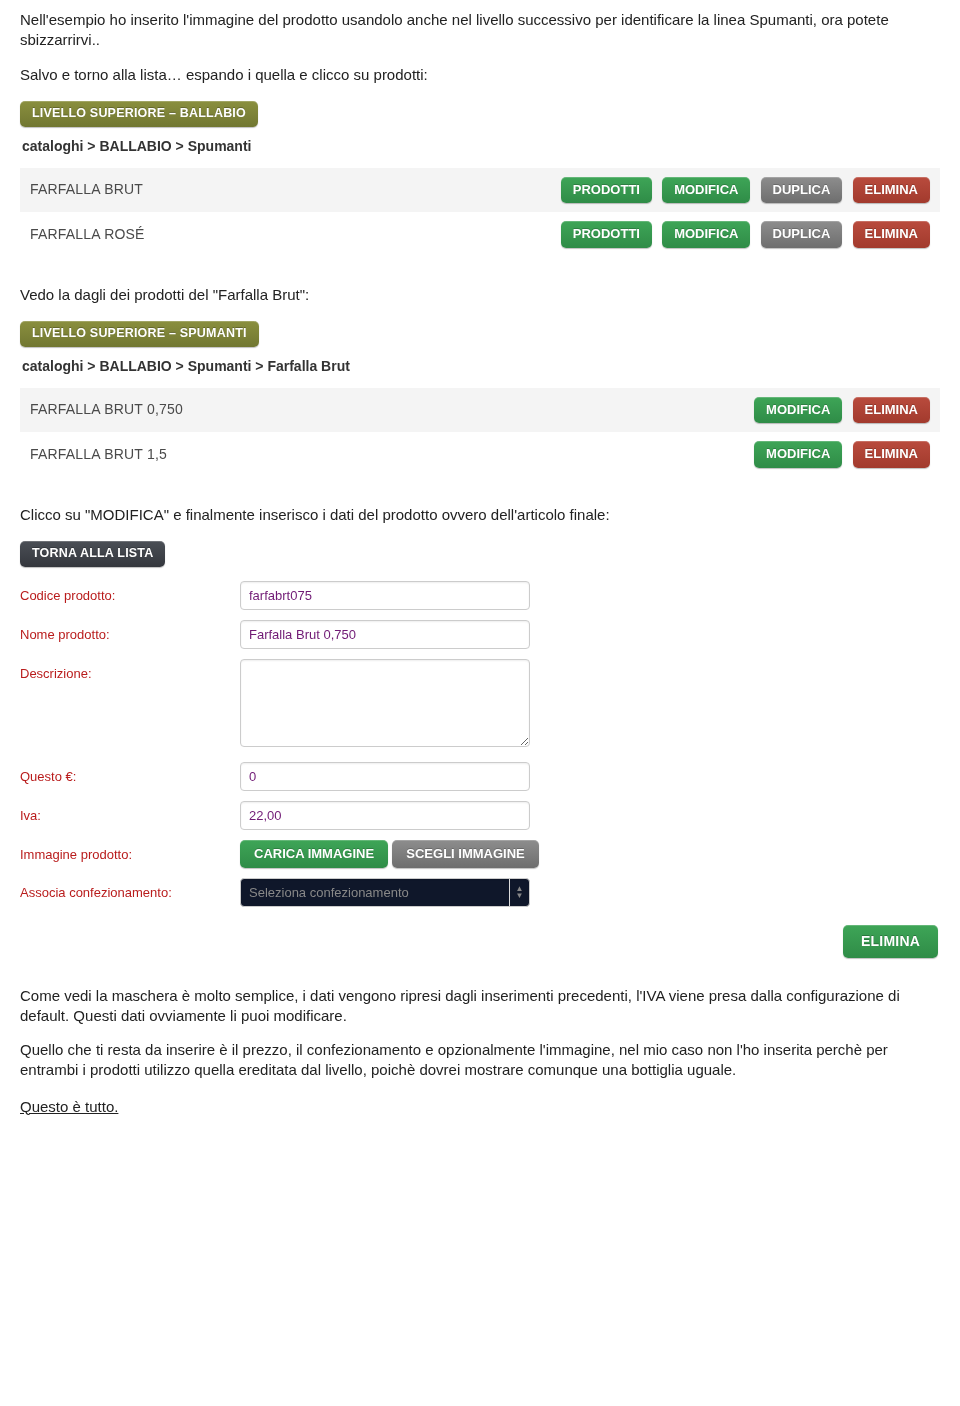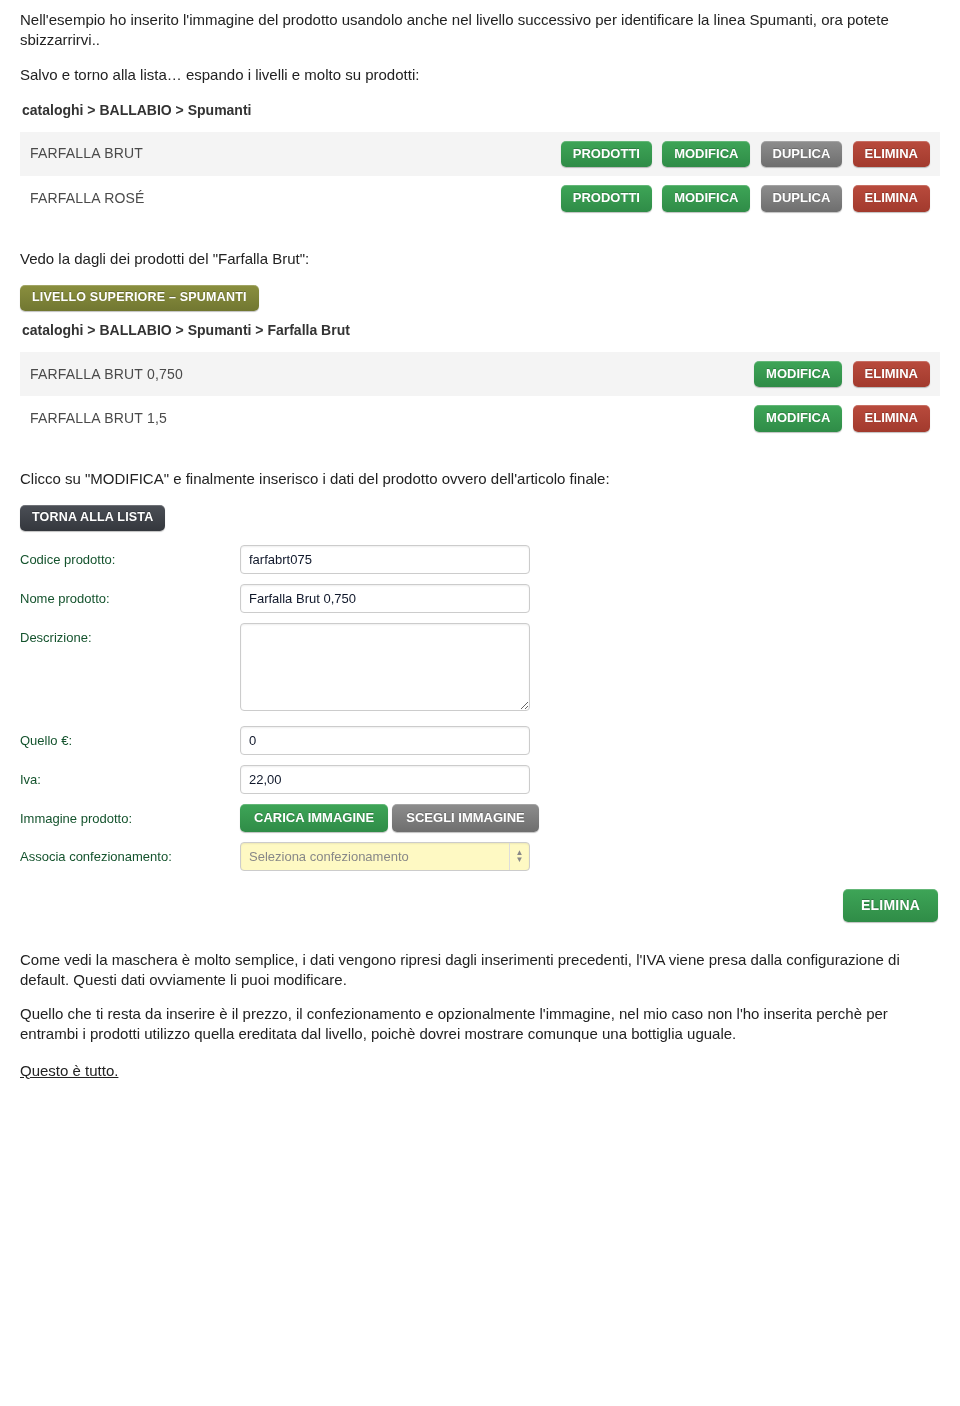--- a/index.html
+++ b/index.html
@@ -73,39 +73,39 @@
   }
   .btn-green  { background: linear-gradient(#3ea557,#2f8c47); }
   .btn-gray   { background: linear-gradient(#8d8d8d,#6e6e6e); }
   .btn-red    { background: linear-gradient(#b94b3d,#a23a2d); }
 
   
   .form-wrap { margin-top: 6px; width: 530px; }
   .form-row { display: flex; align-items: flex-start; margin-bottom: 10px; }
   .form-label {
     width: 220px;
-    color: #14532d;
+    color: #b91c1c;
     font-size: 13px;
     padding-top: 6px;
   }
   .form-field { flex: 1; }
   .input, .textarea, .select {
     width: 290px;
     padding: 6px 8px;
     border: 1px solid #ccc;
     border-radius: 4px;
     background: #fff;
     font-size: 13px;
-    color: #0f172a;
+    color: #701a75;
     box-shadow: inset 0 1px 2px rgba(0,0,0,.07);
   }
   .textarea { height: 88px; resize: both; }
   .select {
     color: #888;
-    background: #fef9c3;
+    background: #0f172a;
     appearance: none;
     position: relative;
   }
   .select-wrap { position: relative; display: inline-block; }
   .select-caret {
     position: absolute;
     right: 1px; top: 1px; bottom: 1px;
     width: 20px;
     border-left: 1px solid #ddd;
     display: flex; flex-direction: column; align-items: center; justify-content: center;
@@ -114,23 +114,24 @@
     pointer-events: none;
   }
   .img-btns .btn { margin-left: 0; padding: 5px 14px; }
   .form-actions { text-align: right; margin-top: 18px; width: 918px; }
   .underline { text-decoration: underline; }
 </style>
 </head>
 <body>
 
 <p class="para-top">Nell'esempio ho inserito l'immagine del prodotto usandolo anche nel livello successivo per identificare la linea Spumanti, ora potete sbizzarrirvi..</p>
-<p class="para">Salvo e torno alla lista… espando i livelli e molto su prodotti:</p>
+<p class="para">Salvo e torno alla lista… espando i quella e clicco su prodotti:</p>
 
 <div class="screenshot-block">
+  <span class="pill pill-olive">LIVELLO SUPERIORE – BALLABIO</span>
   <div class="breadcrumb">cataloghi  &gt;  BALLABIO  &gt;  Spumanti</div>
 
   <table class="cat-table">
     <tbody>
         <tr class="cat-row-alt">
       <td class="cat-name">FARFALLA BRUT</td>
       <td class="actions">
         <span class="btn btn-green">PRODOTTI</span>
         <span class="btn btn-green">MODIFICA</span>
         <span class="btn btn-gray">DUPLICA</span>
@@ -192,21 +193,21 @@
       <div class="form-label">Nome prodotto:</div>
       <div class="form-field"><input class="input" value="Farfalla Brut 0,750" style=""></div>
     </div>
 
     <div class="form-row">
       <div class="form-label">Descrizione:</div>
       <div class="form-field"><textarea class="textarea" style=""></textarea></div>
     </div>
 
     <div class="form-row">
-      <div class="form-label">Quello €:</div>
+      <div class="form-label">Questo €:</div>
       <div class="form-field"><input class="input" value="0" style=""></div>
     </div>
 
     <div class="form-row">
       <div class="form-label">Iva:</div>
       <div class="form-field"><input class="input" value="22,00" style=""></div>
     </div>
 
     <div class="form-row">
       <div class="form-label">Immagine prodotto:</div>

